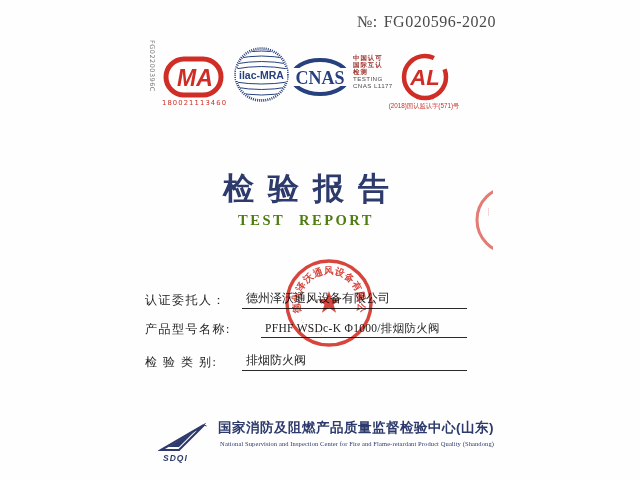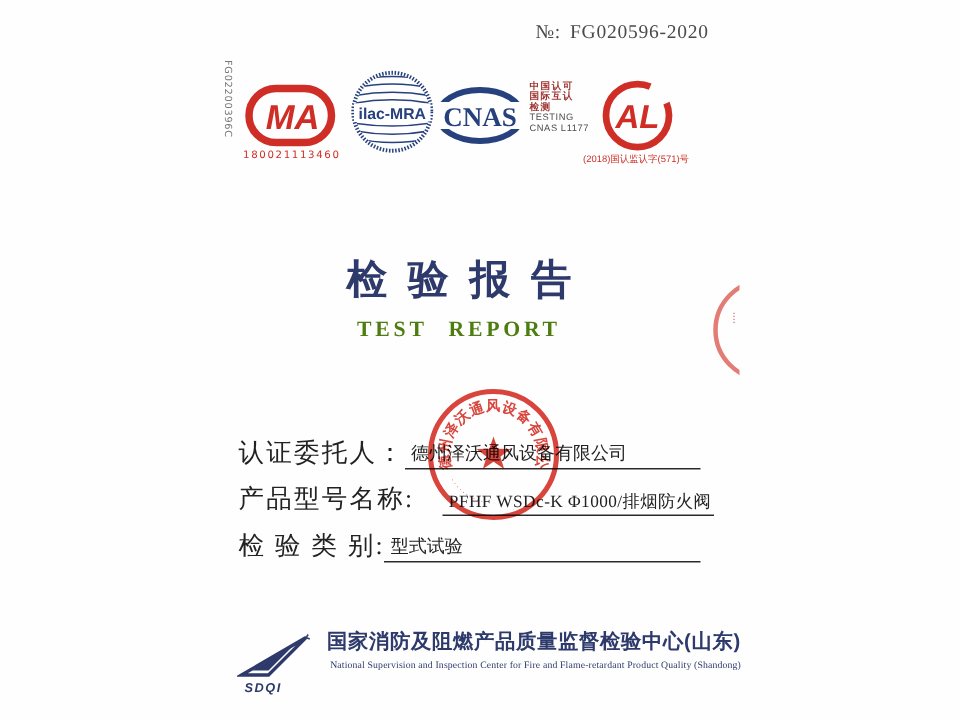--- a/index.html
+++ b/index.html
@@ -3,21 +3,21 @@
 <meta charset="utf-8">
 <style>
   html,body{margin:0;padding:0;background:#ffffff;}
   .page{
     position:relative;width:640px;height:480px;overflow:hidden;
     background:#fefefe;
     font-family:"Liberation Serif", serif;
     color:#333;
   }
   
-  .report-no{position:absolute;left:357px;top:13px;font-size:13px;color:#4a4a4a;letter-spacing:.5px;}
+  .report-no{position:absolute;left:357px;top:13px;font-size:16px;color:#4a4a4a;letter-spacing:.5px;}
   .report-no .no-label{margin-right:6px;}
   
   .side-code{
     position:absolute;left:148px;top:40px;height:72px;
     writing-mode:vertical-rl;font-size:6.5px;color:#777;letter-spacing:.5px;
     font-family:"DejaVu Sans", sans-serif;
   }
   
   .logo{position:absolute;}
   .cma{left:162px;top:54px;}
@@ -27,34 +27,34 @@
   .cnas{left:289px;top:52px;}
   .cnas-text{position:absolute;left:353px;top:55px;font-family:"Liberation Sans", sans-serif;}
   .cnas-text .cn{font-size:6.4px;line-height:6.8px;color:#9e3530;font-weight:bold;letter-spacing:1px;}
   .cnas-text .en{font-size:6.2px;line-height:7px;color:#4c4c4c;letter-spacing:.4px;}
   .cal{left:400px;top:52px;}
   .cal-caption{position:absolute;left:384px;top:102px;width:80px;text-align:center;
     font-size:6.3px;color:#cf2e26;font-family:"Liberation Sans", sans-serif;}
   
   .title-cn{
     position:absolute;left:146px;top:168px;width:320px;text-align:center;
-    font-size:27px;font-weight:bold;color:#2d3a6b;letter-spacing:14px;text-indent:14px;
+    font-size:31px;font-weight:bold;color:#2d3a6b;letter-spacing:14px;text-indent:14px;
     font-family:"Liberation Sans", sans-serif;
   }
   .title-en{
     position:absolute;left:146px;top:212px;width:320px;text-align:center;
     font-size:14.5px;font-weight:bold;color:#4d7c0f;letter-spacing:2.5px;word-spacing:8px;
     font-family:"Liberation Serif", serif;
   }
   
   .form-row{position:absolute;left:145px;width:322px;display:flex;align-items:flex-end;}
   .row-1{top:290px;}
   .row-2{top:321px;align-items:flex-end;}
   .row-3{top:352px;justify-content:center;}
-  .form-label{flex:0 0 97px;font-size:17px;color:#222;letter-spacing:1.5px;white-space:nowrap;margin-left:14px;}
+  .form-label{flex:0 0 97px;font-size:12px;color:#222;letter-spacing:1.5px;white-space:nowrap;}
   .form-value{
     flex:1;border-bottom:1px solid #2a2a2a;padding:0 2px 1px 4px;
     font-size:12px;color:#222;white-space:nowrap;min-height:15px;
   }
   .row-2 .form-value{font-size:11.5px;letter-spacing:.3px;margin-left:19px;}
   
   .seal-main{position:absolute;left:283px;top:257px;width:92px;height:92px;
     mix-blend-mode:multiply;opacity:.92;}
   .seal-partial{position:absolute;left:474px;top:186px;width:19px;height:68px;
     mix-blend-mode:multiply;opacity:.65;}
@@ -131,21 +131,21 @@
   <div class="form-row row-1">
     <span class="form-label">认证委托人：</span>
     <span class="form-value">德州泽沃通风设备有限公司</span>
   </div>
   <div class="form-row row-2">
     <span class="form-label">产品型号名称:</span>
     <span class="form-value">PFHF WSDc-K Φ1000/排烟防火阀</span>
   </div>
   <div class="form-row row-3">
     <span class="form-label">检 验 类 别:</span>
-    <span class="form-value">型式试验</span>
+    <span class="form-value">排烟防火阀</span>
   </div>
 
   <svg class="seal-main" width="92" height="92" viewBox="0 0 92 92">
     <defs>
       <path id="sealArcTop" d="M18.3 56.4 A29.5 29.5 0 1 1 73.7 56.4" fill="none"></path>
       <path id="sealArcBottom" d="M14.5 57.8 A33.5 33.5 0 0 0 77.5 57.8" fill="none"></path>
     </defs>
     <circle cx="46" cy="46" r="42" fill="none" stroke="#d6352b" stroke-width="3.4"></circle>
     <text font-family="Liberation Sans, sans-serif" font-size="9.5" font-weight="bold" fill="#d6352b" letter-spacing="0.6">
       <textPath href="#sealArcTop" startOffset="1">德州泽沃通风设备有限公司</textPath>

